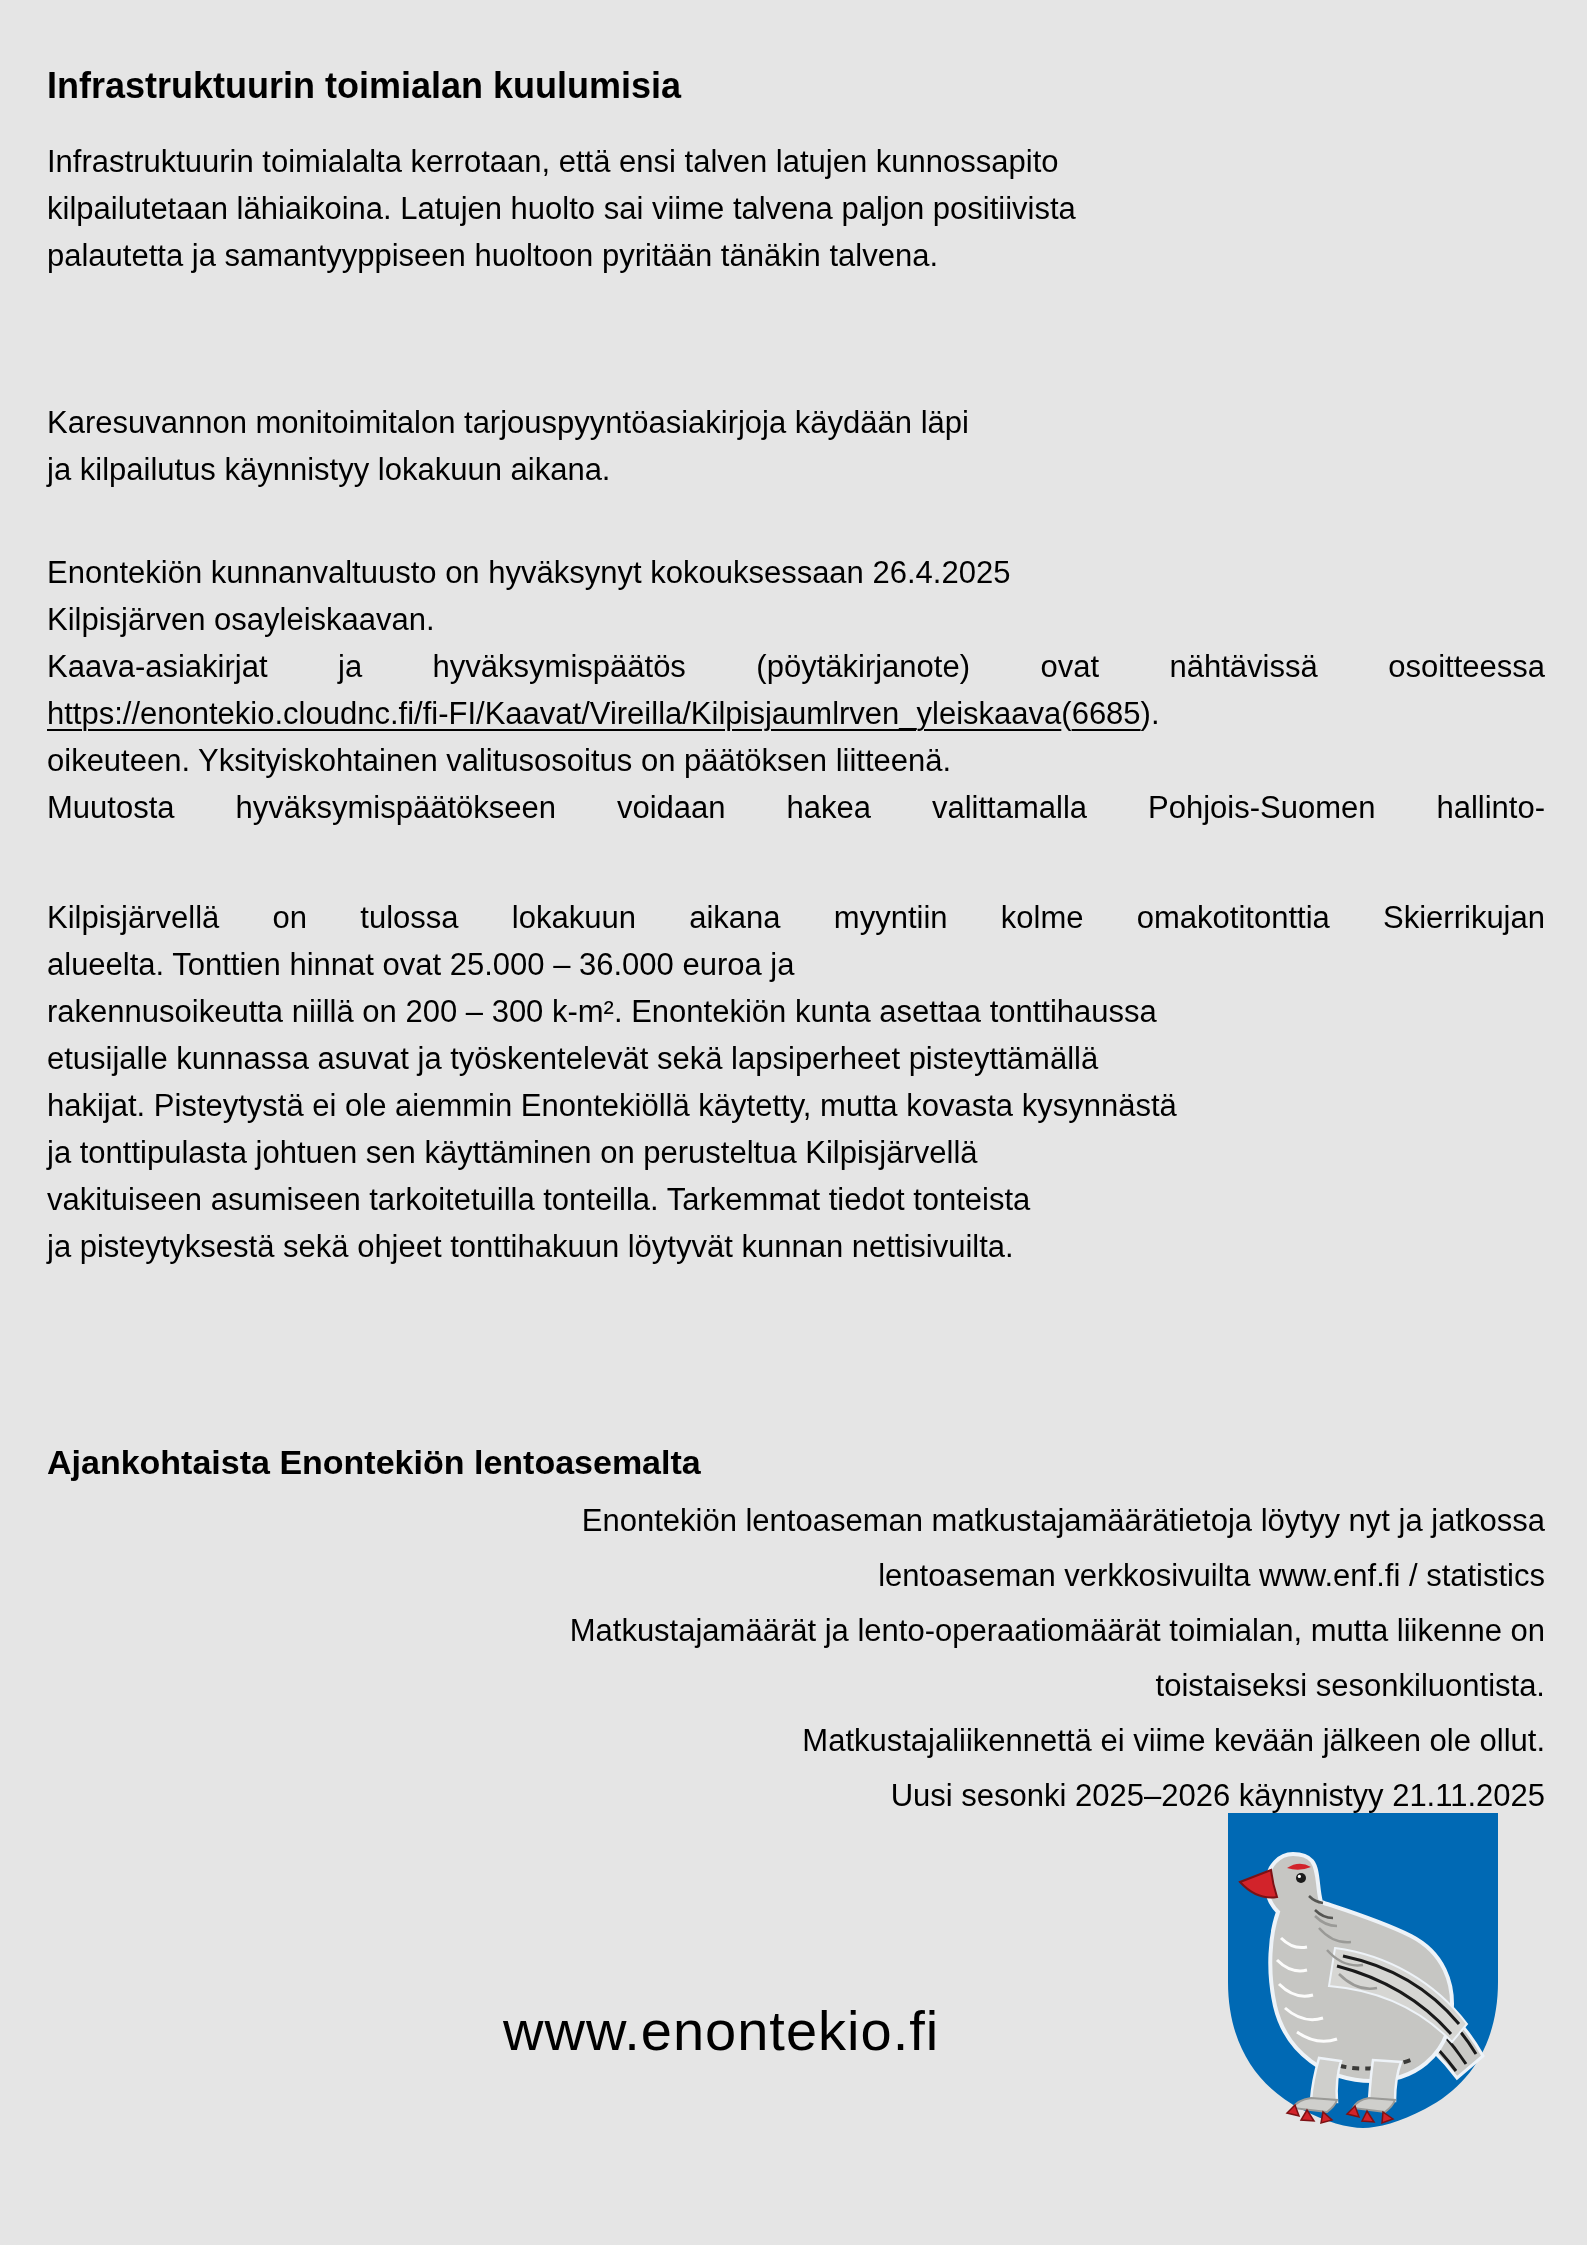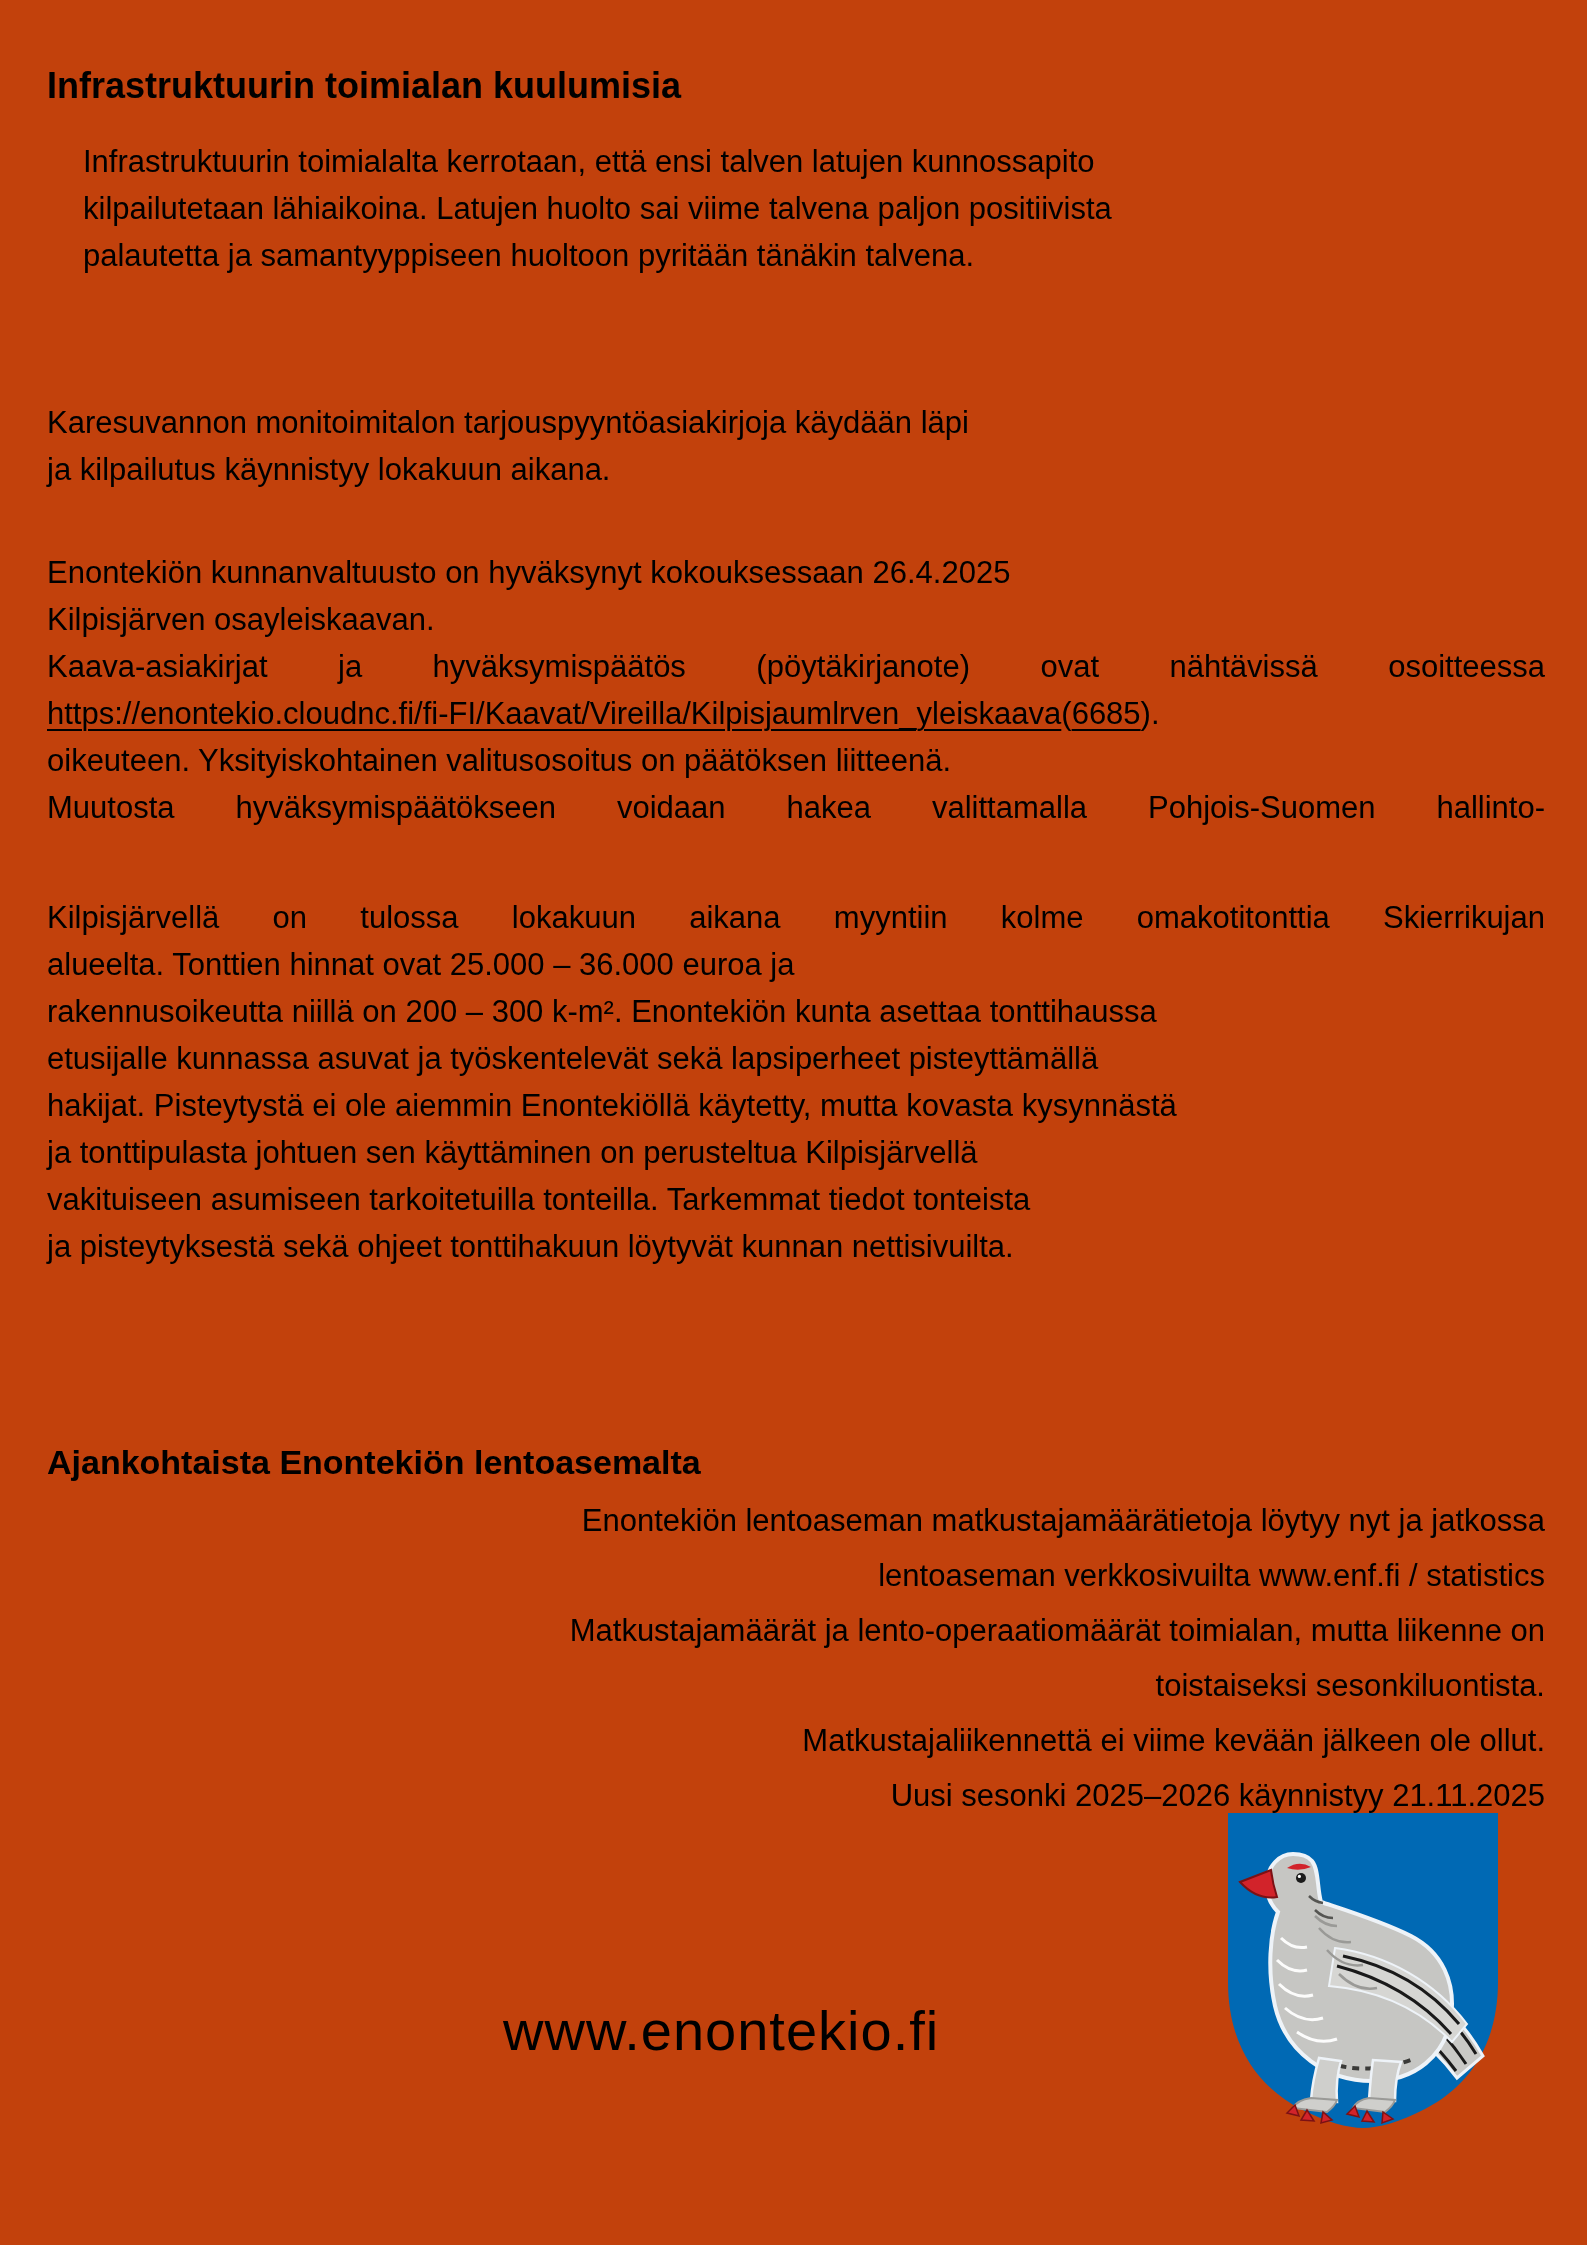--- a/index.html
+++ b/index.html
@@ -1,29 +1,29 @@
 <!DOCTYPE html>
 <html lang="fi"><head>
 <meta charset="utf-8">
 <style>
   html,body { margin:0; padding:0; background:#ffffff; }
   .page {
     position: relative;
     width: 1587px;
     height: 2245px;
-    background: #c2410c;
+    background: #e5e5e5;
     font-family: "Liberation Sans", "DejaVu Sans", sans-serif;
     color: #000000;
     overflow: hidden;
   }
   .block { position: absolute; left: 47px; width: 1498px; }
   .h1 { top: 64px;  font-size: 36px; font-weight: bold; line-height: 44px; }
   .h2 { top: 1440px; font-size: 34px; font-weight: bold; line-height: 44px; }
   .body-text { font-size: 31px; line-height: 47px; }
-  .p1 { top: 138px; margin-left: 36px; }
+  .p1 { top: 138px; }
   .p2 { top: 399px; }
   .p3 { top: 549px; }
   .p4 { top: 894px; }
   .p5 { top: 1493px; font-size: 31px; line-height: 55px; text-align: right; }
   .line { white-space: nowrap; }
   .line.stretch {
     white-space: normal;
     text-align: justify;
     text-align-last: justify;
   }

